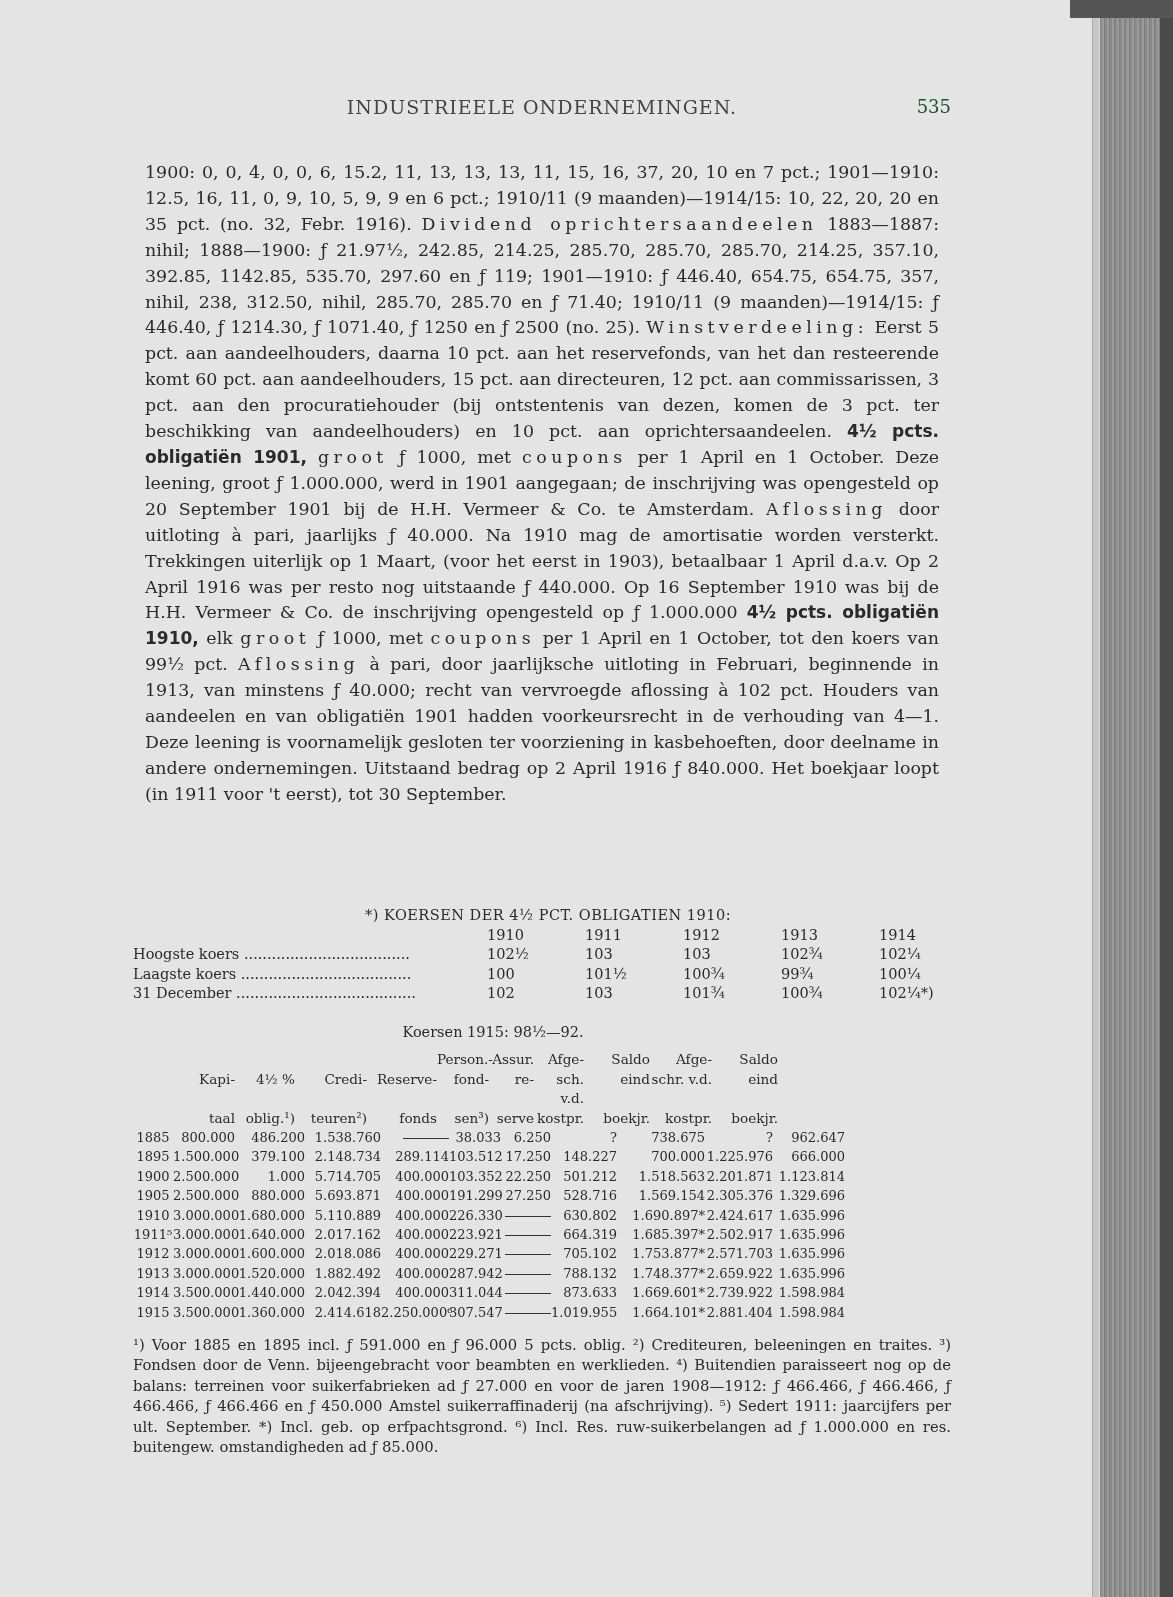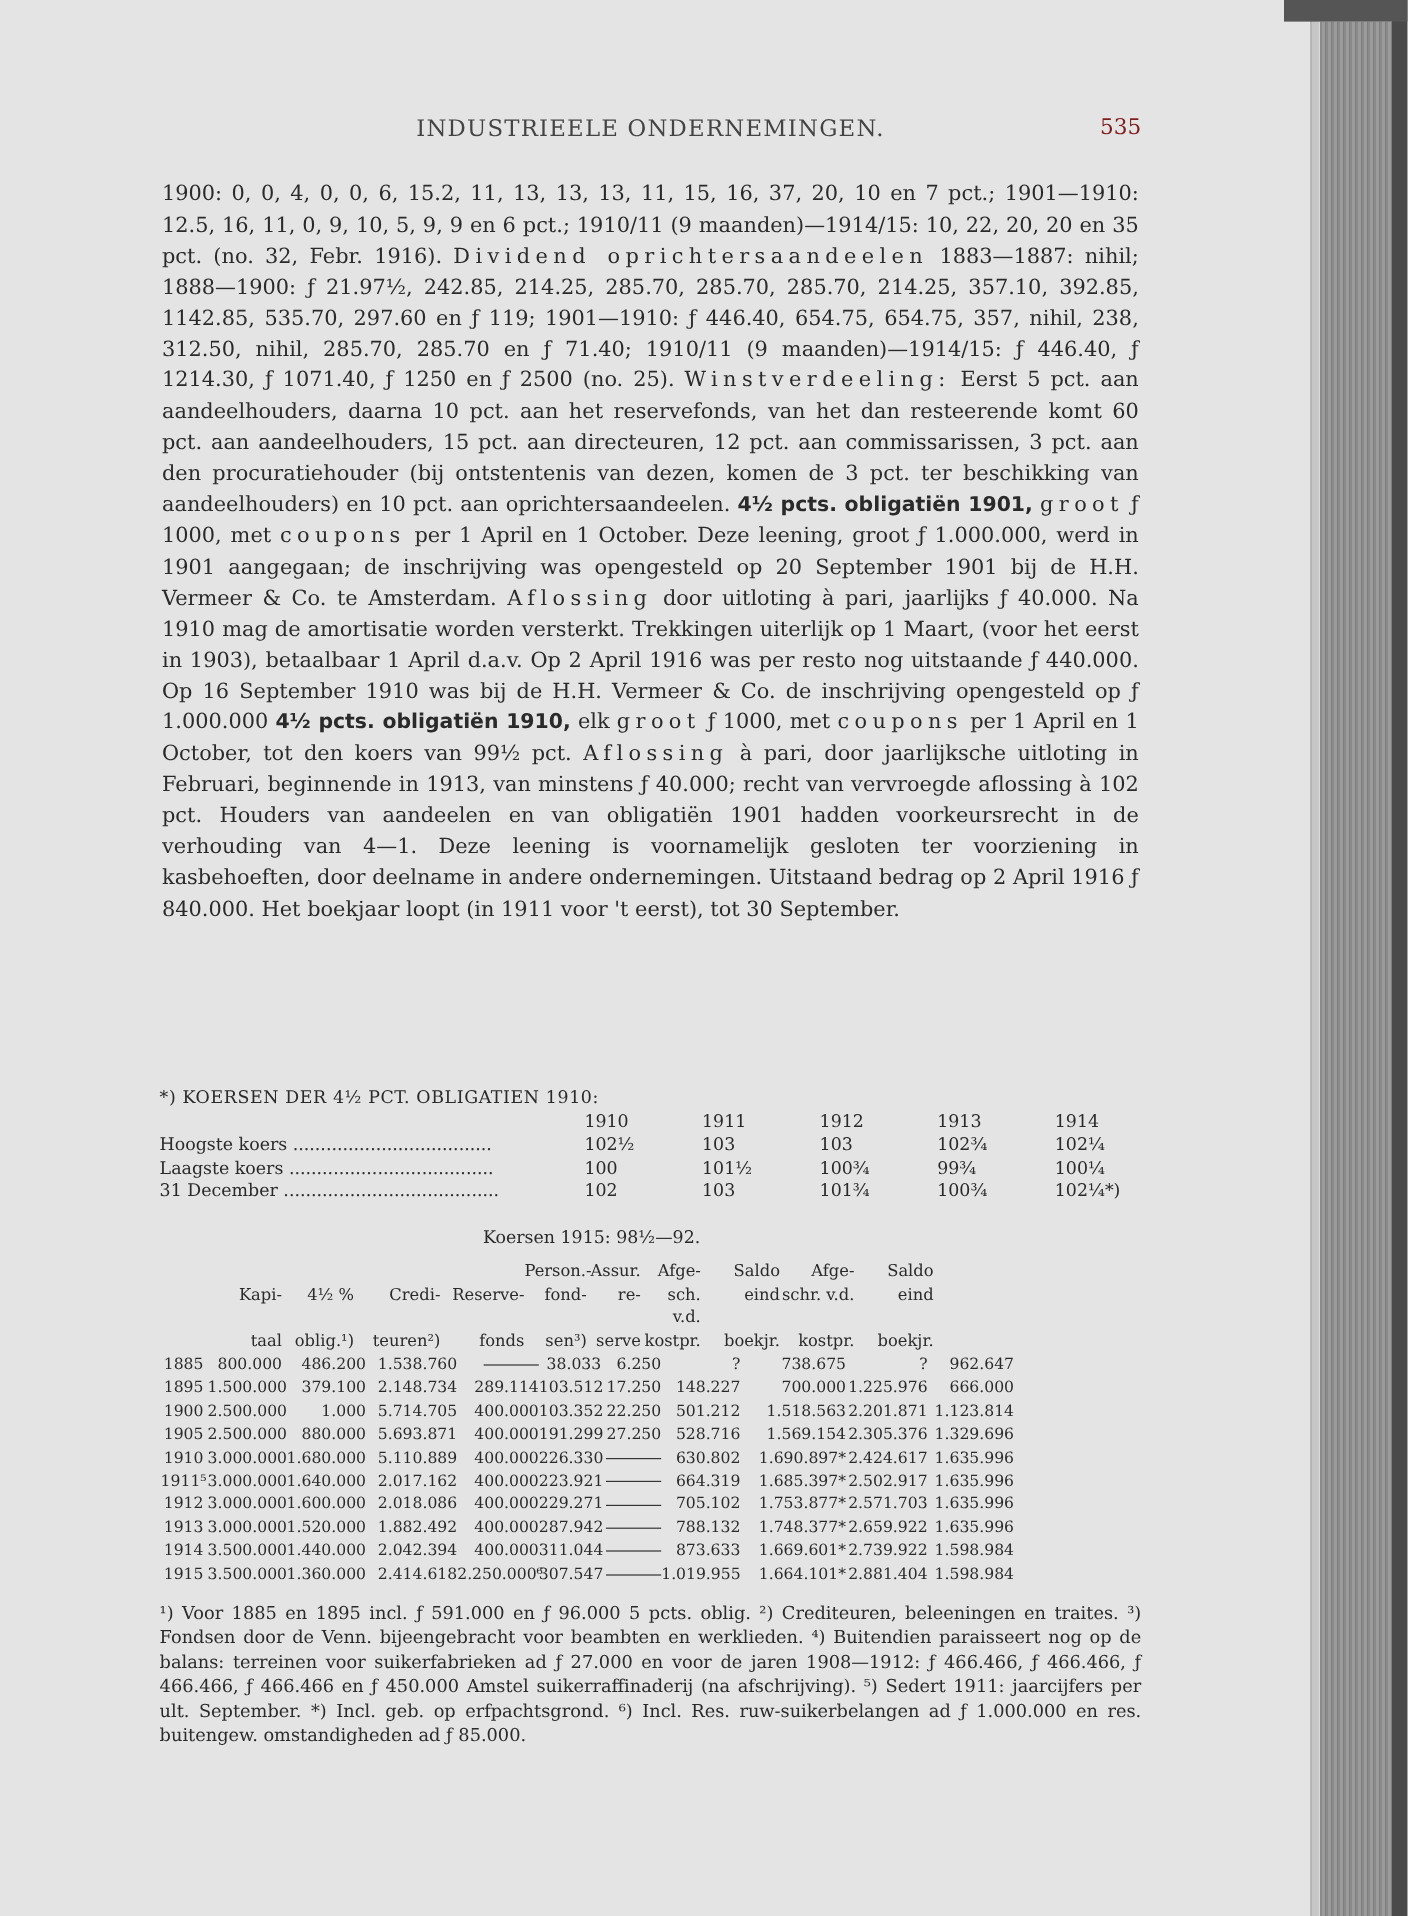--- a/index.html
+++ b/index.html
@@ -4,27 +4,27 @@
 <style>
   html,body{margin:0;padding:0;}
   body{width:1173px;height:1597px;position:relative;overflow:hidden;background:#d9d9d9;font-family:"DejaVu Serif","Liberation Serif",serif;color:#2a2a2a;}
   .page{position:absolute;left:0;top:0;width:1092px;height:1597px;background:#e4e4e4;}
   .page-edge{position:absolute;left:1092px;top:14px;width:6px;height:1583px;background:#c6c6c6;border-left:1px solid #aaa;}
   .book-edge{position:absolute;left:1100px;top:18px;width:60px;height:1579px;background:repeating-linear-gradient(90deg,#8a8a8a 0 2px,#9b9b9b 2px 4px,#7e7e7e 4px 5px);}
   .book-dark{position:absolute;left:1160px;top:0;width:13px;height:1597px;background:#4a4a4a;}
   .top-dark{position:absolute;left:1070px;top:0;width:103px;height:18px;background:#555;}
   .header{position:absolute;left:133px;top:96px;width:818px;height:26px;}
   .running-title{position:absolute;left:0;right:0;text-align:center;font-size:19px;letter-spacing:1px;color:#444;}
-  .page-number{position:absolute;right:0;top:0;font-size:18px;color:#7f1d1d;}
+  .page-number{position:absolute;right:0;top:0;font-size:18px;color:#14532d;}
   .body-text{position:absolute;left:133px;top:148px;width:818px;font-size:17.4px;line-height:25.9px;text-align:justify;}
-  .body-text p{margin:2px;}
+  .body-text p{margin:12px;}
   .spaced{letter-spacing:4.5px;}
   .bold-sans{font-family:"DejaVu Sans","Liberation Sans",sans-serif;font-weight:bold;font-size:17px;}
   .koersen{position:absolute;left:133px;top:906px;width:830px;font-size:14.5px;line-height:19.5px;}
-  .k-title{text-align:left;letter-spacing:0.5px;}
+  .k-title{text-align:center;letter-spacing:0.5px;}
   .k-row{display:flex;}
   .k-label{width:340px;white-space:nowrap;overflow:hidden;}
   .k-cell{width:98px;text-align:left;padding-left:14px;box-sizing:border-box;}
   .k-note{padding-left:18px;}
   .k-1915{text-align:center;margin-top:19px;padding-right:110px;}
   .fin{position:absolute;left:133px;top:1050px;width:820px;font-size:13.6px;line-height:19.5px;}
   .fin-hdr{display:grid;grid-template-columns:40px 62px 60px 72px 70px 52px 45px 50px 66px 62px 66px;text-align:right;}
   .fin-row{display:grid;grid-template-columns:40px 62px 70px 76px 68px 52px 50px 66px 88px 68px 72px;text-align:right;font-size:13px;line-height:19.4px;}
   .fin-row span:first-child{text-align:center;}
   .dash{display:inline-block;width:46px;border-top:1px solid #333;vertical-align:middle;}

